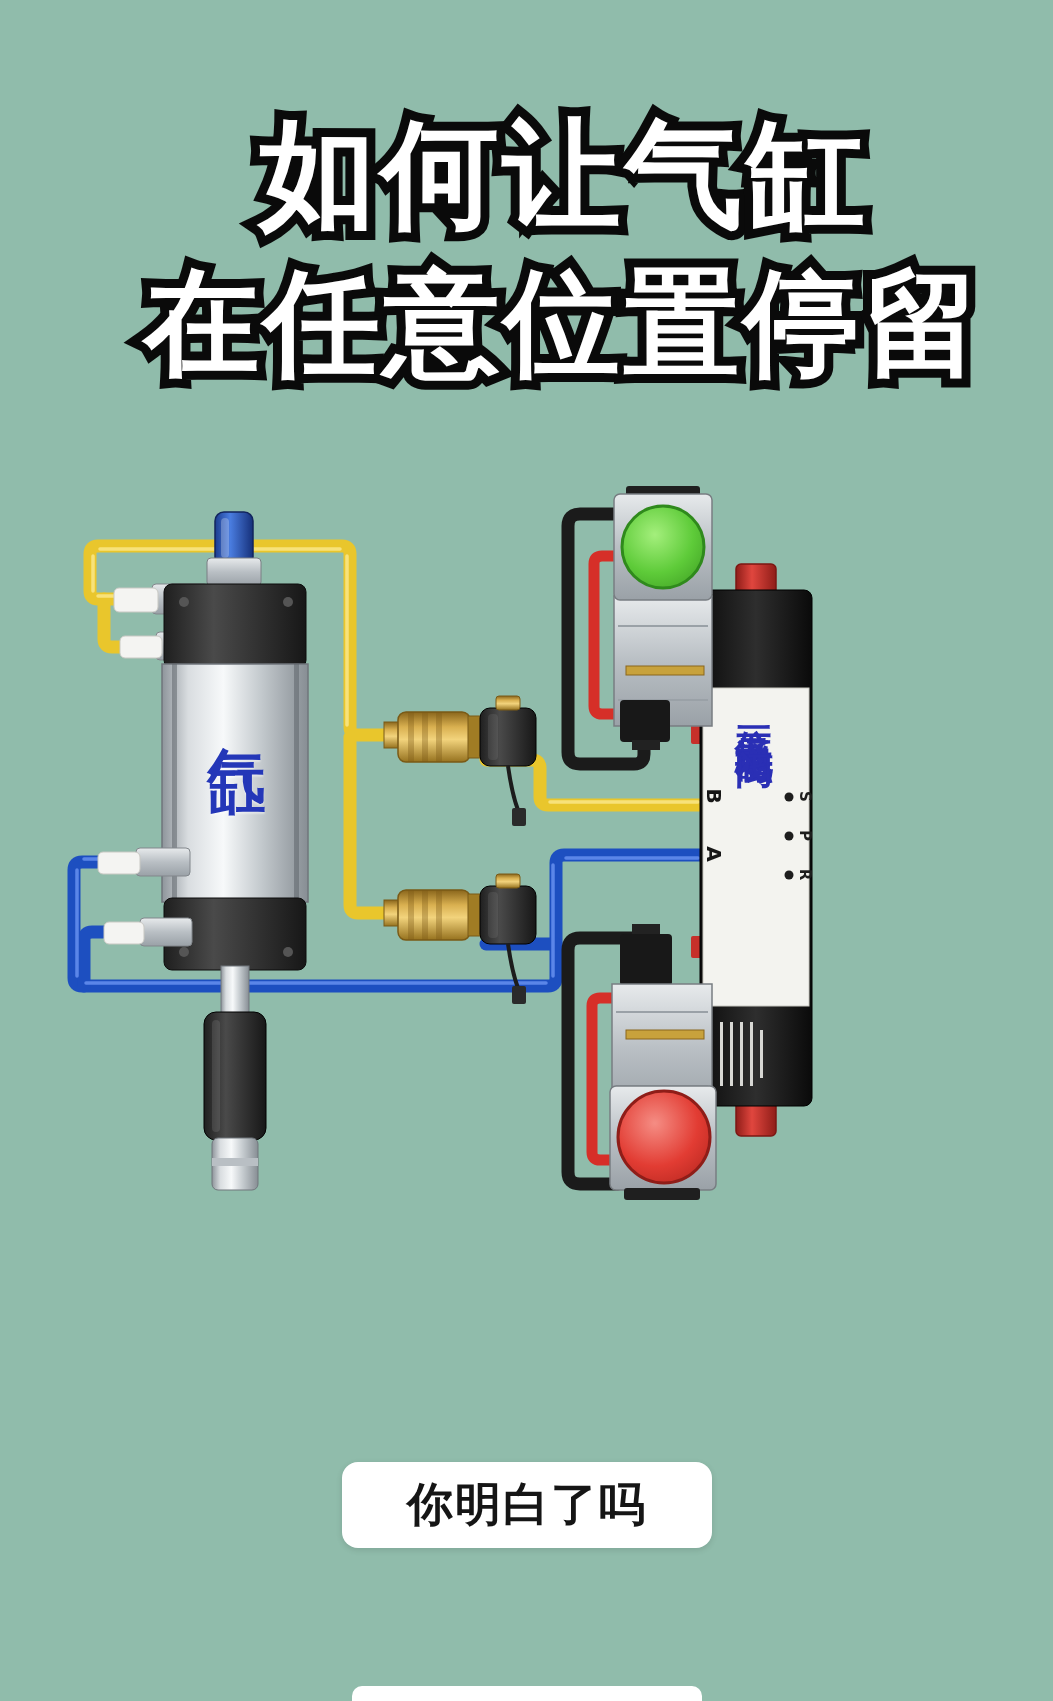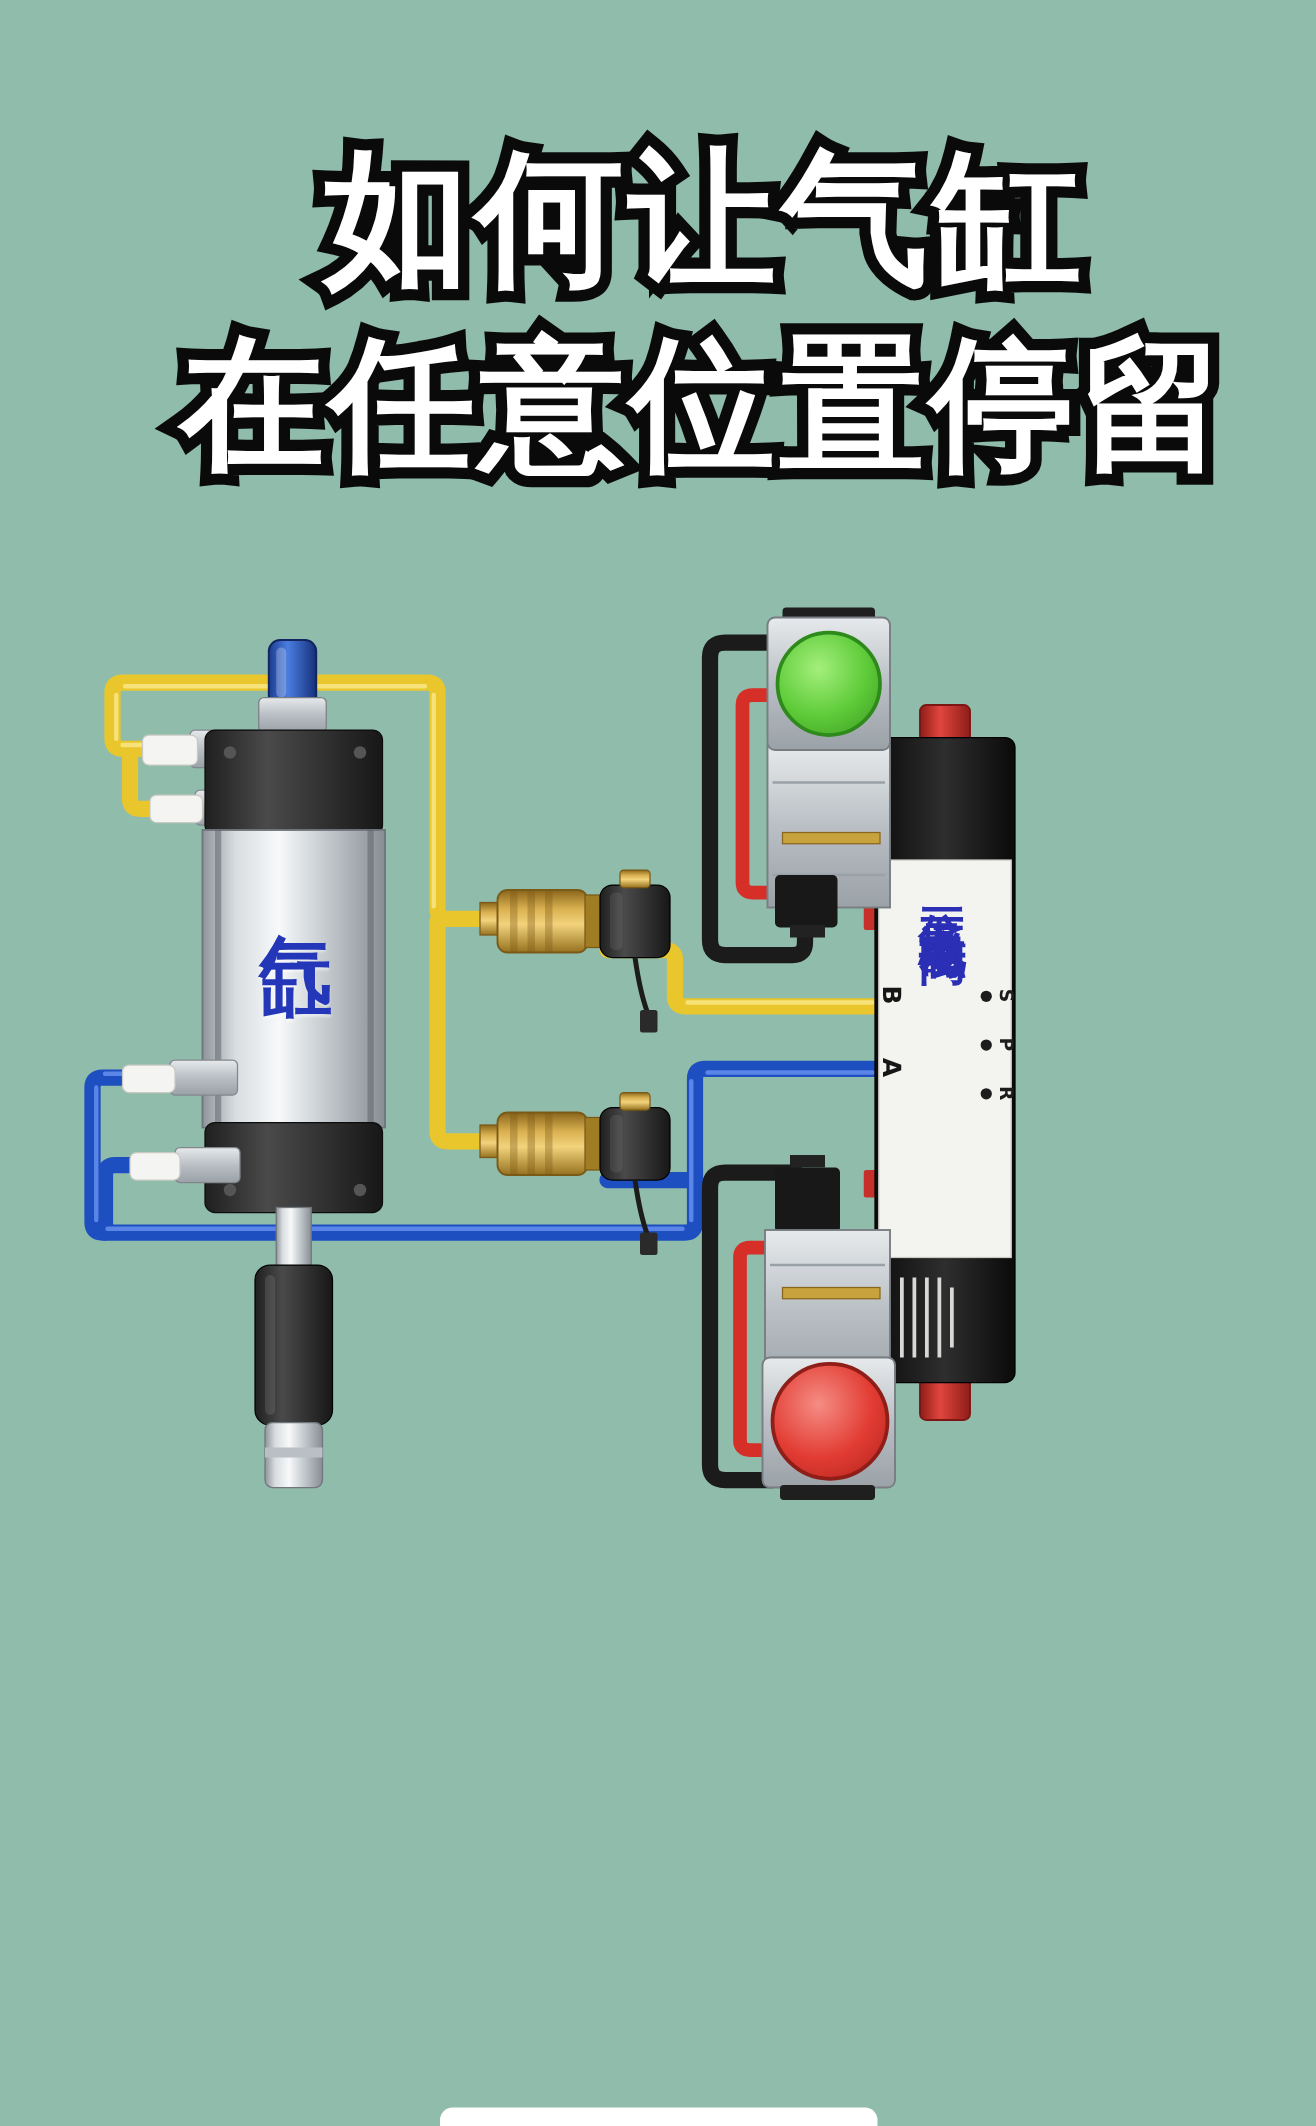--- a/index.html
+++ b/index.html
@@ -261,15 +261,18 @@
   </svg>
 
   <div class="cylinder-label v-text">气缸</div>
   <div class="valve-label v-text">三位五通电磁阀</div>
   <div class="port-letter port-b">B</div>
   <div class="port-letter port-a">A</div>
   <div class="port-letter port-s">S</div>
   <div class="port-letter port-p">P</div>
   <div class="port-letter port-r">R</div>
 
+  <div class="footer-pill">
+    <span>你明白了吗</span>
+  </div>
   <div class="bottom-cut-bar"></div>
 
 </div>
 
 </body></html>

